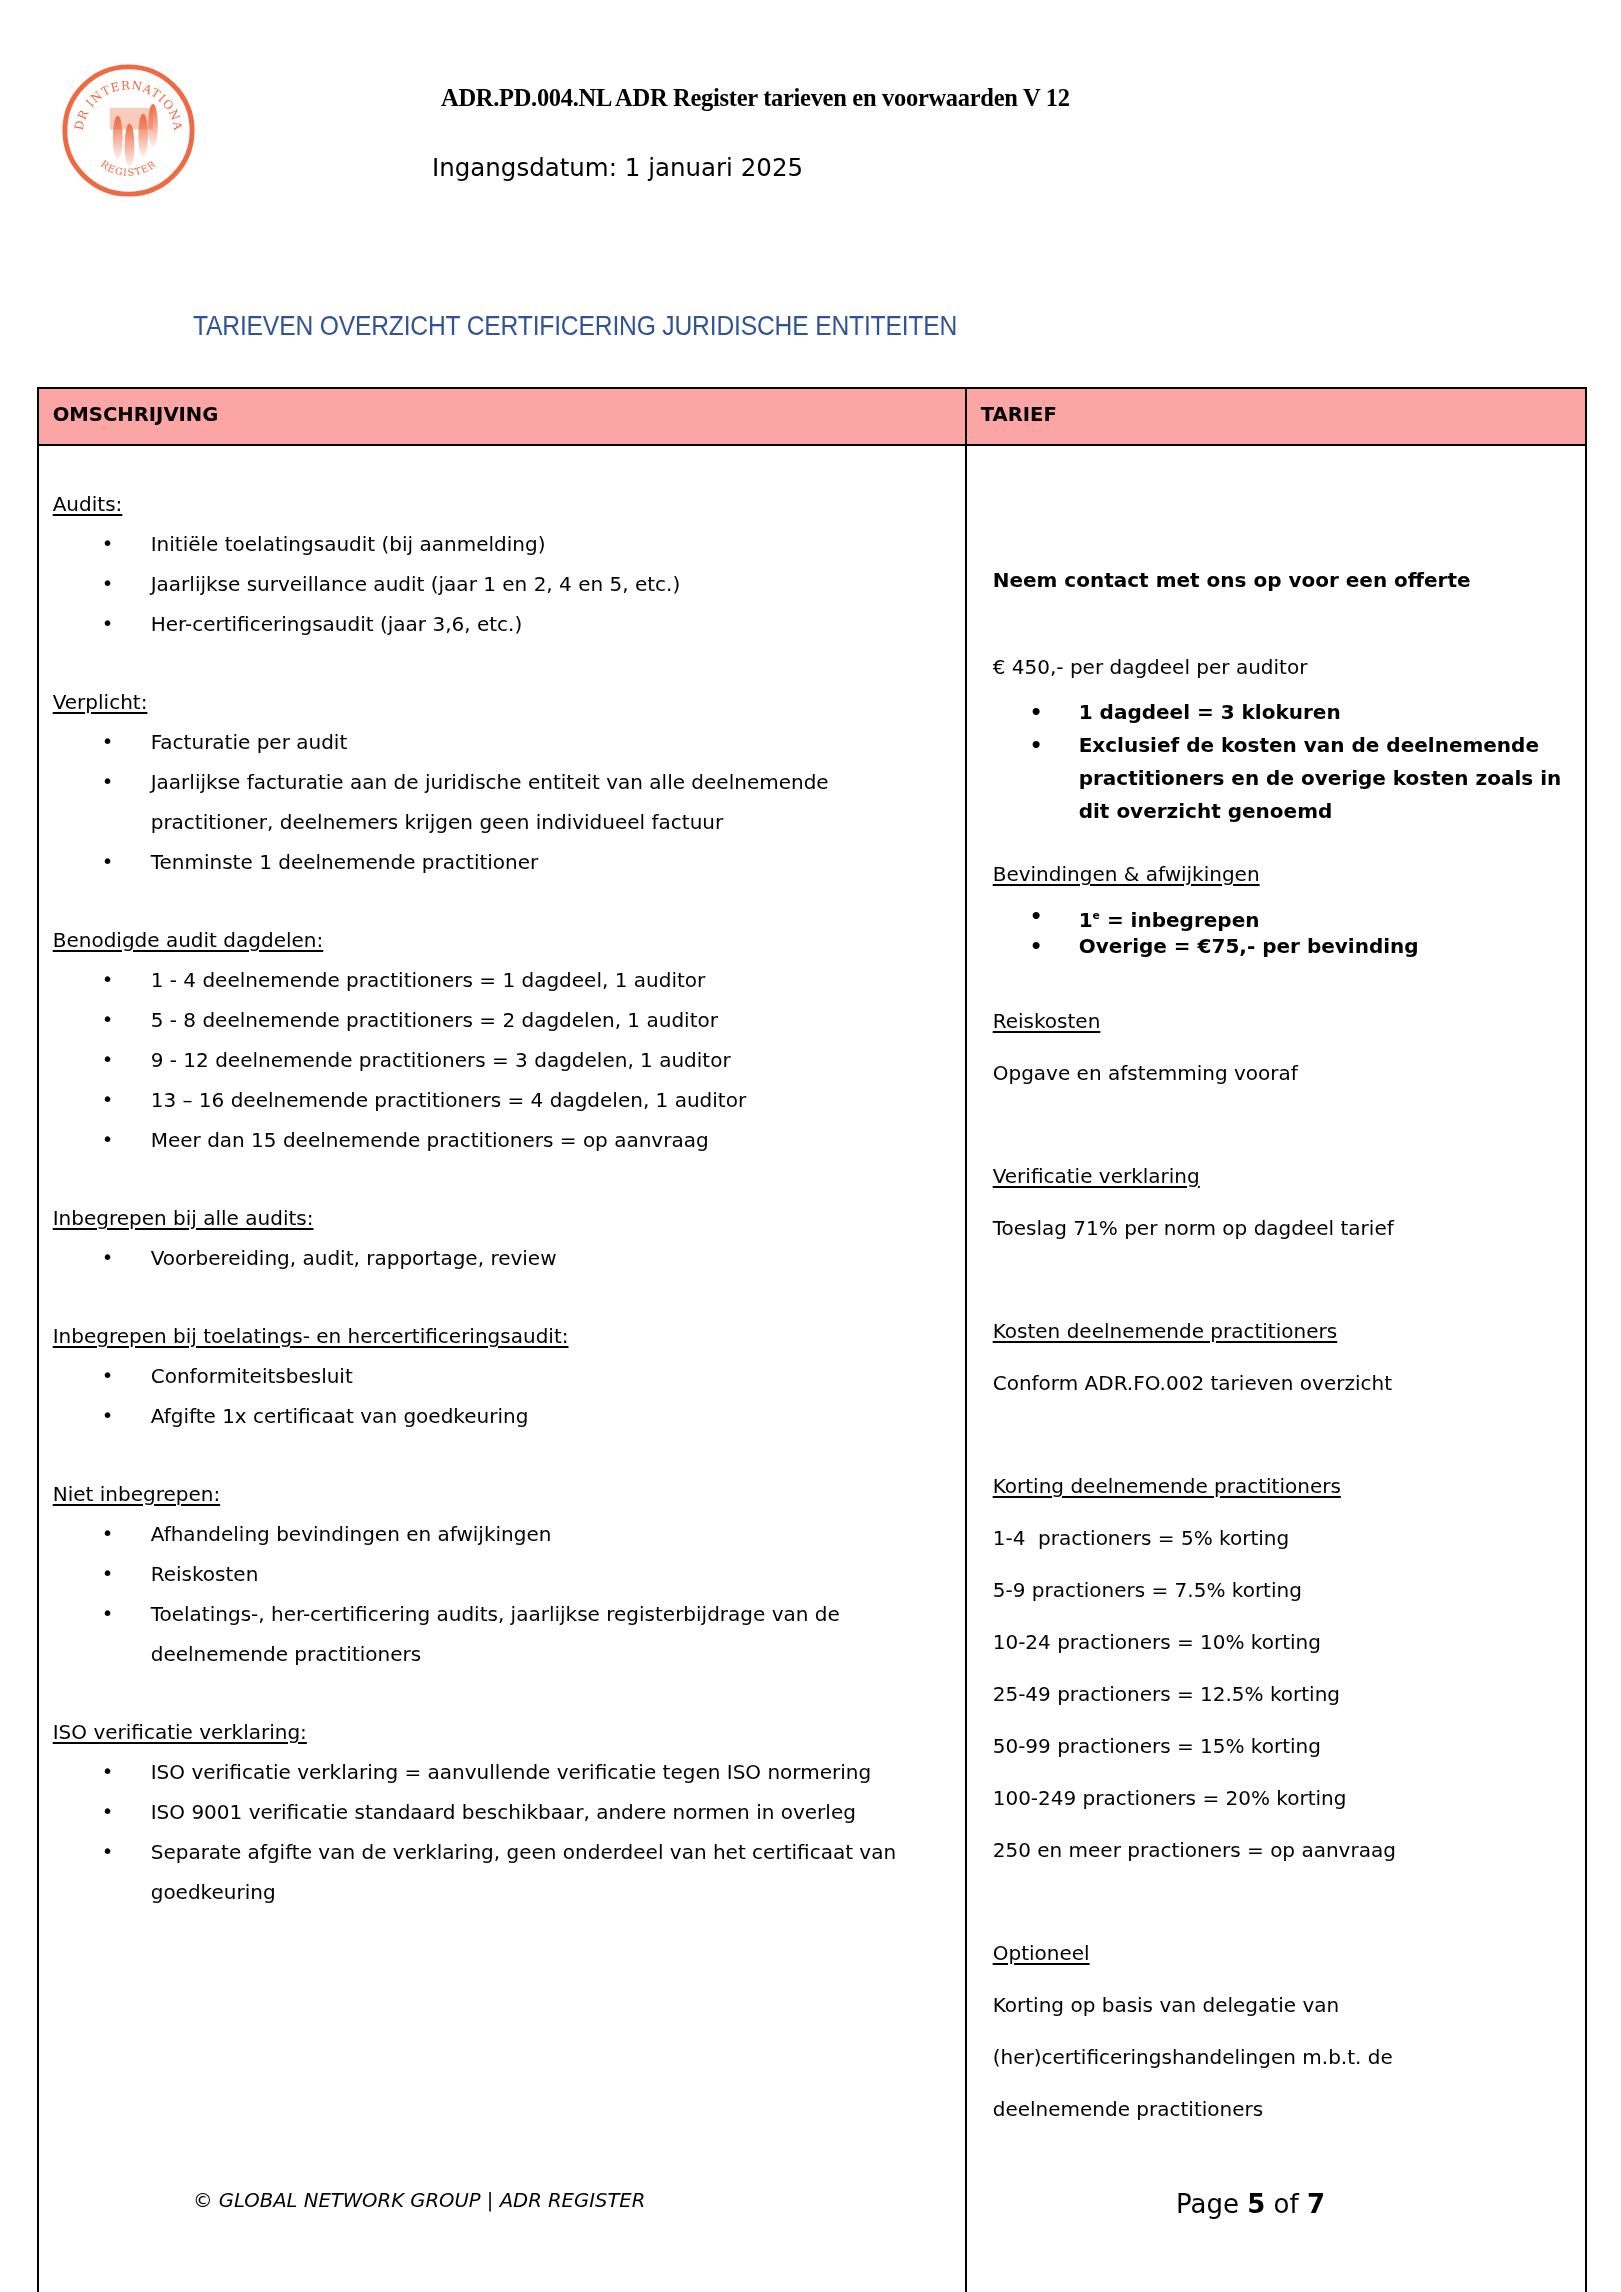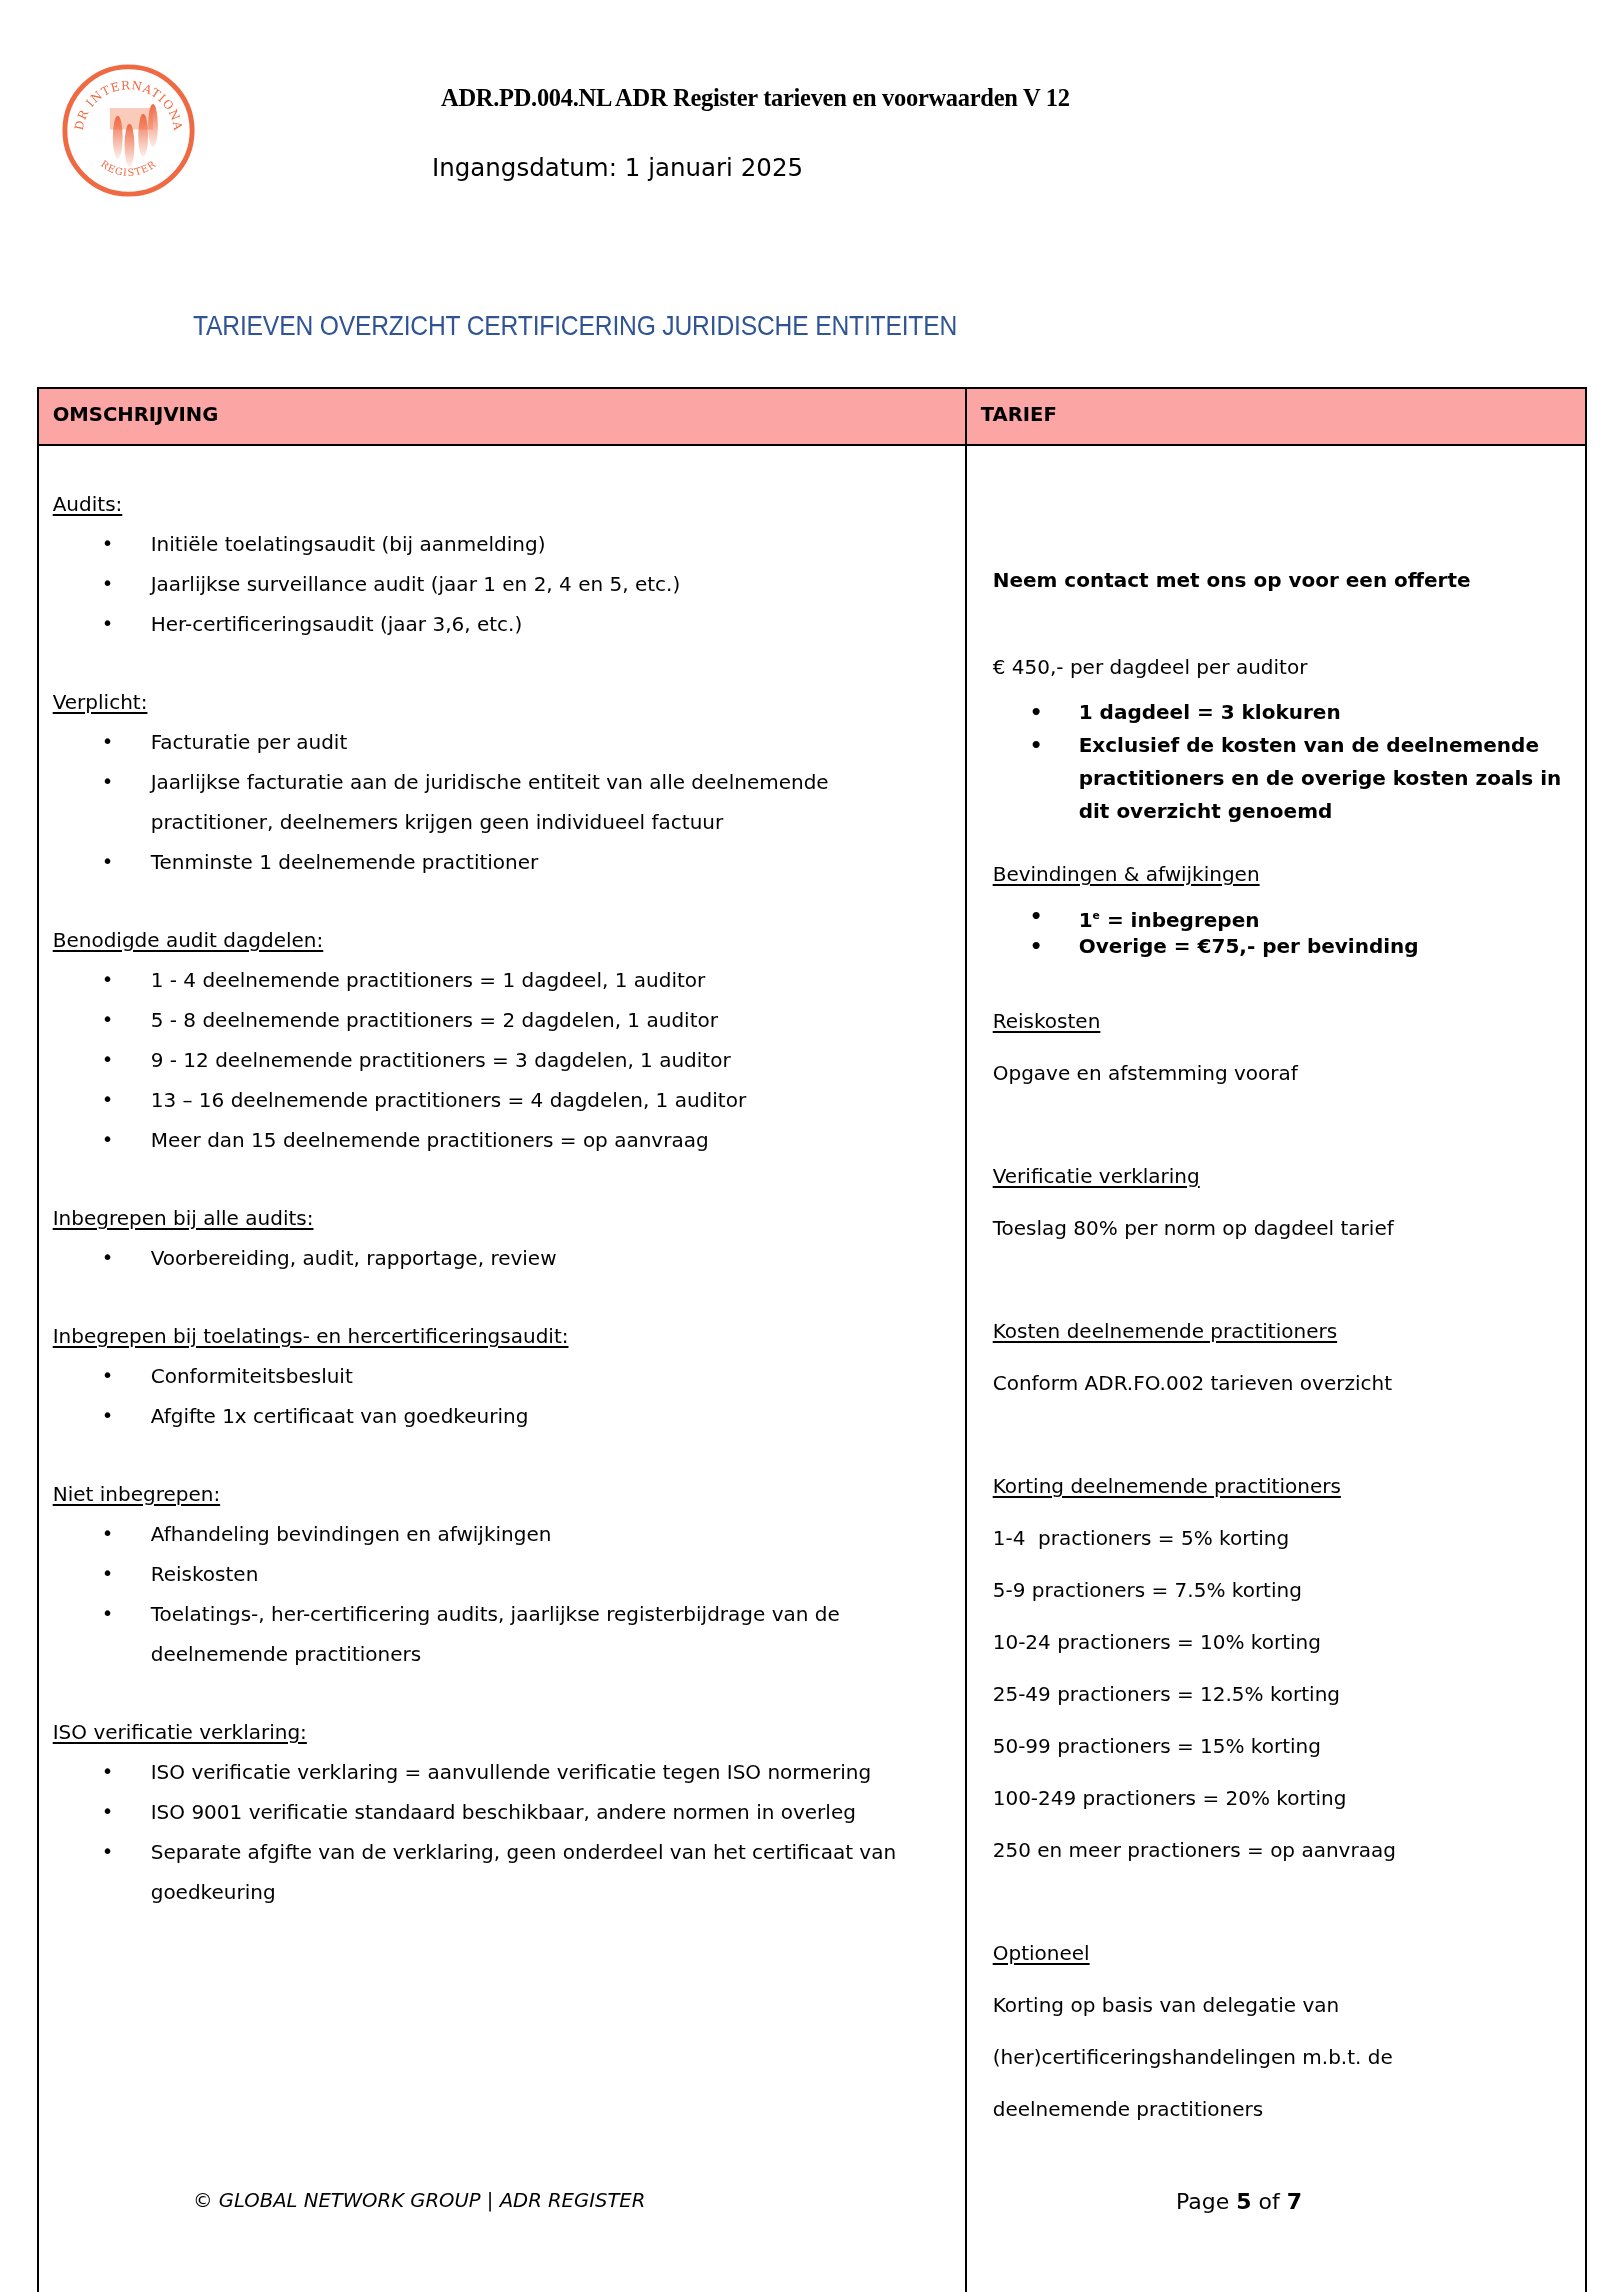--- a/index.html
+++ b/index.html
@@ -28,21 +28,21 @@
   .gap { height: 39px; }
   .rcell p { margin: 12px; line-height: 40px; }
   .rcell ul { list-style: none; margin: 0; padding: 0; font-weight: bold; }
   .rcell ul.tight li { line-height: 26.5px; }
   .rcell ul.loose li { line-height: 33px; }
   .rcell li { position: relative; padding-left: 98px; }
   .rcell li::before { content: "•"; position: absolute; left: 49px; }
   .bold { font-weight: bold; }
   sup { font-size: 10.8px; vertical-align: 7.8px; }
   .footer-left { position: absolute; left: 193px; top: 2189px; font-size: 19.6px; font-style: italic; }
-  .footer-right { position: absolute; left: 1176px; top: 2189px; font-size: 22px; }
+  .footer-right { position: absolute; left: 1176px; top: 2189px; font-size: 26px; }
 </style>
 </head>
 <body>
 
 <div class="logo">
   <svg width="139" height="139" viewBox="0 0 142 142">
     <defs>
       <path id="arcTop" d="M 24 76 A 47 47 0 0 1 118 76"></path>
       <path id="arcBot" d="M 36 100 A 44 44 0 0 0 106 100"></path>
       <linearGradient id="fig" x1="0" y1="0" x2="0" y2="1">
@@ -148,21 +148,21 @@
           <p class="h" style="line-height:33px">Bevindingen &amp; afwijkingen</p>
           <ul class="tight">
             <li><span>1</span><sup>e</sup><span> = inbegrepen</span></li>
             <li>Overige = €75,- per bevinding</li>
           </ul>
           <div style="height:29px"></div>
           <p class="h">Reiskosten</p>
           <p>Opgave en afstemming vooraf</p>
           <div style="height:39px"></div>
           <p class="h">Verificatie verklaring</p>
-          <p>Toeslag 80% per norm op dagdeel tarief</p>
+          <p>Toeslag 71% per norm op dagdeel tarief</p>
           <div style="height:39px"></div>
           <p class="h">Kosten deelnemende practitioners</p>
           <p>Conform ADR.FO.002 tarieven overzicht</p>
           <div style="height:39px"></div>
           <p class="h">Korting deelnemende practitioners</p>
           <p style="white-space:pre">1-4  practioners = 5% korting</p>
           <p>5-9 practioners = 7.5% korting</p>
           <p>10-24 practioners = 10% korting</p>
           <p>25-49 practioners = 12.5% korting</p>
           <p>50-99 practioners = 15% korting</p>

